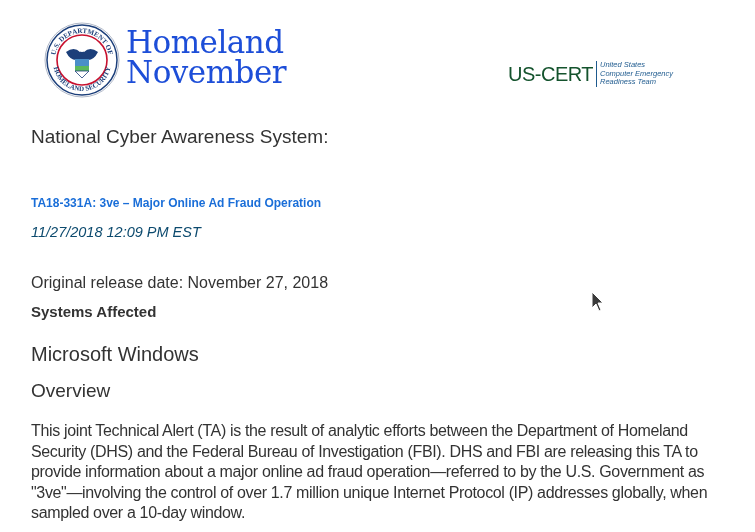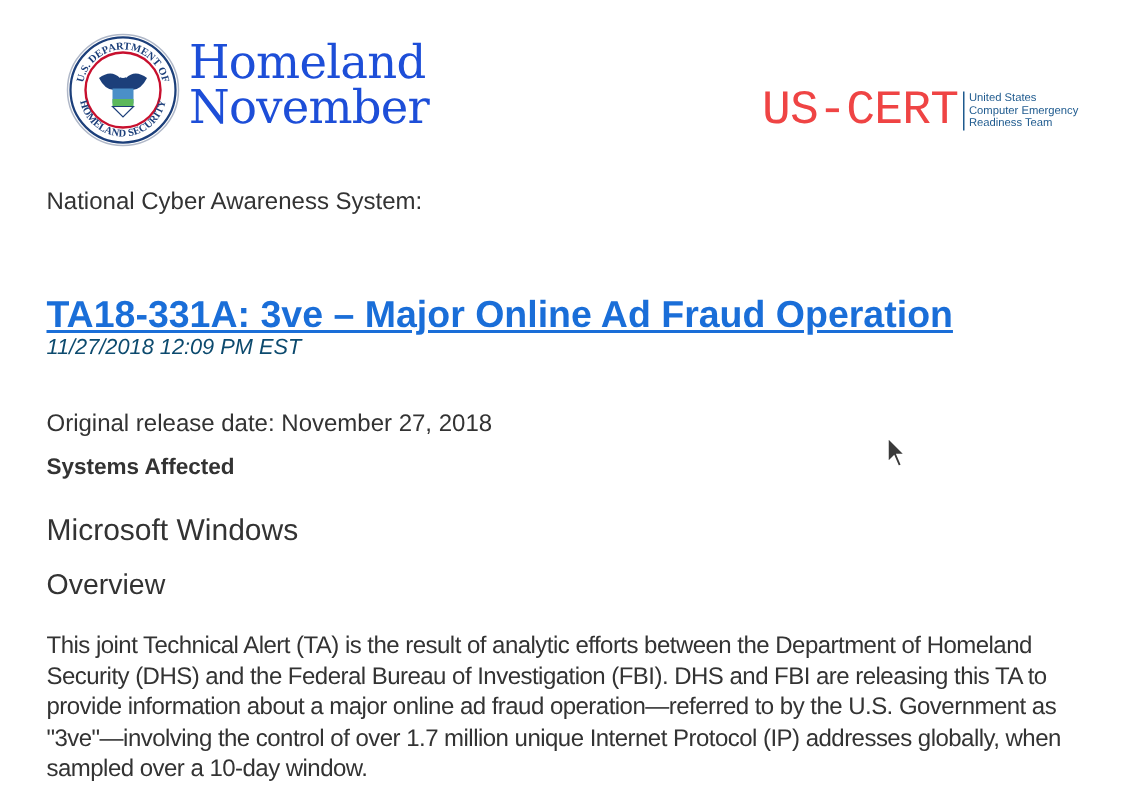--- a/index.html
+++ b/index.html
@@ -37,57 +37,57 @@
       margin-top: -6px;
     }
     .dhs-wordmark div { white-space: nowrap; }
     .uscert-logo {
       position: absolute;
       left: 508px; top: 58px;
       display: flex;
       align-items: center;
     }
     .uscert-text {
-      font-family: Liberation Mono, monospace;
-      font-size: 32px;
-      color: #ef4444;
+      font-family: Liberation Sans, sans-serif;
+      font-size: 20px;
+      color: #14532d;
       letter-spacing: -0.5px;
       line-height: 32px;
     }
     .uscert-divider {
       width: 1px;
       height: 26px;
       background: #1e5a8e;
       margin: 0 3px 0 3px;
     }
     .uscert-sub {
       font-family: "Liberation Sans", sans-serif;
       font-size: 7.5px;
       color: #1e5a8e;
       line-height: 8.5px;
+      font-style: italic;
     }
     .content {
       position: absolute;
       left: 31px;
       top: 0;
       width: 710px;
     }
     .intro {
       position: absolute;
       top: 126px;
-      font-size: 16px;
+      font-size: 19px;
       white-space: nowrap;
     }
     .alert-title {
       position: absolute;
       top: 196px;
-      font-size: 25px;
+      font-size: 12px;
       font-weight: bold;
       color: #1a6ed8;
-      text-decoration: underline;
       white-space: nowrap;
       cursor: pointer;
     }
     .alert-date {
       position: absolute;
       top: 224px;
       font-size: 14.5px;
       font-style: italic;
       color: #0c4a6e;
       white-space: nowrap;

